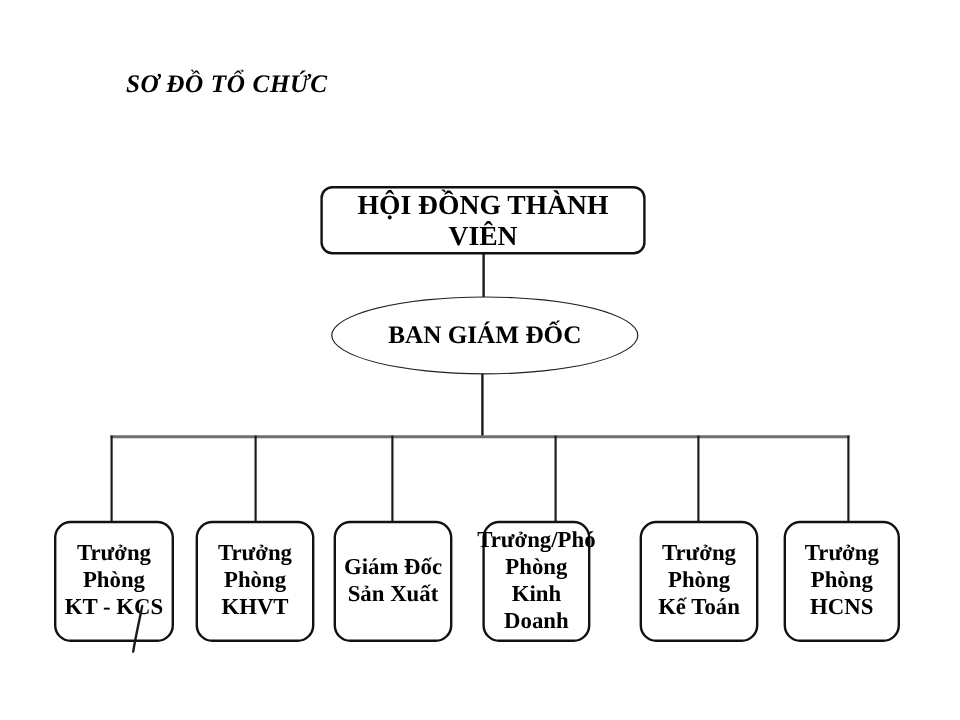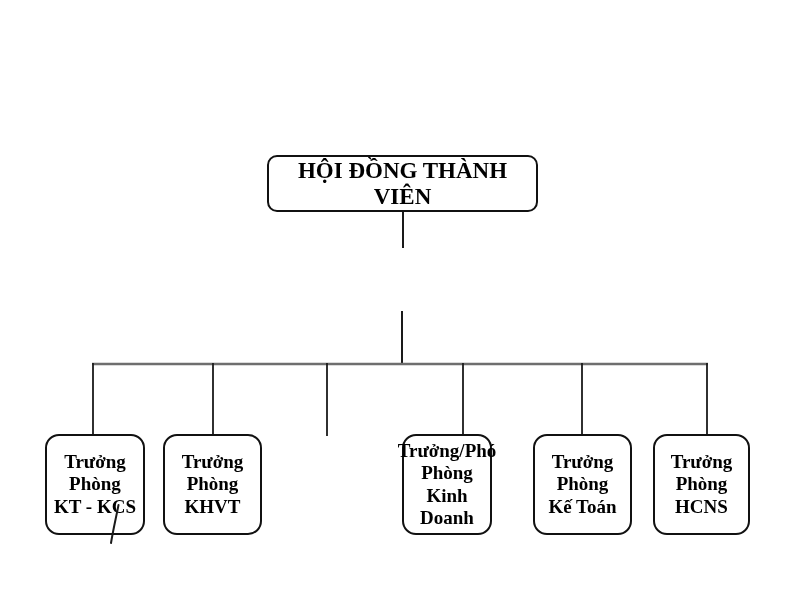--- a/index.html
+++ b/index.html
@@ -88,20 +88,21 @@
   .dept-2 { left: 278px; width: 99px;  }
   .dept-3 { left: 402px; width: 90px; }
   .dept-4 { left: 533px; width: 99px;  }
   .dept-5 { left: 653px; width: 97px;  }
 </style>
 </head>
 <body>
 
 <div class="stage">
 
+  <div class="diagram-title">SƠ ĐỒ TỔ CHỨC</div>
 
   <svg class="connectors" width="800" height="600" viewBox="0 0 800 600">
 
     <line x1="403" y1="211" x2="403" y2="248" stroke="#1a1a1a" stroke-width="2"></line>
 
     <line x1="402" y1="311" x2="402" y2="365" stroke="#1a1a1a" stroke-width="2"></line>
 
     <line x1="92" y1="364" x2="708" y2="364" stroke="#6e6e6e" stroke-width="2.5"></line>
 
     <line x1="93" y1="363" x2="93" y2="436" stroke="#1a1a1a" stroke-width="1.8"></line>
@@ -109,33 +110,40 @@
     <line x1="327" y1="363" x2="327" y2="436" stroke="#1a1a1a" stroke-width="1.8"></line>
     <line x1="463" y1="363" x2="463" y2="436" stroke="#1a1a1a" stroke-width="1.8"></line>
     <line x1="582" y1="363" x2="582" y2="436" stroke="#1a1a1a" stroke-width="1.8"></line>
     <line x1="707" y1="363" x2="707" y2="436" stroke="#1a1a1a" stroke-width="1.8"></line>
   </svg>
 
   <div class="node node-root">
     <span class="node-label">HỘI ĐỒNG THÀNH VIÊN</span>
   </div>
 
+  <div class="node node-board">
+    <span class="node-label">BAN GIÁM ĐỐC</span>
+  </div>
 
   <div class="node node-dept dept-0">
     <span class="node-label">Trưởng
 Phòng
 KT - KCS</span>
   </div>
 
   <div class="node node-dept dept-1">
     <span class="node-label">Trưởng
 Phòng
 KHVT</span>
   </div>
 
+  <div class="node node-dept dept-2">
+    <span class="node-label">Giám Đốc
+Sản Xuất</span>
+  </div>
 
   <div class="node node-dept dept-3">
     <span class="node-label">Trưởng/Phó
 Phòng
 Kinh Doanh</span>
   </div>
 
   <div class="node node-dept dept-4">
     <span class="node-label">Trưởng
 Phòng

